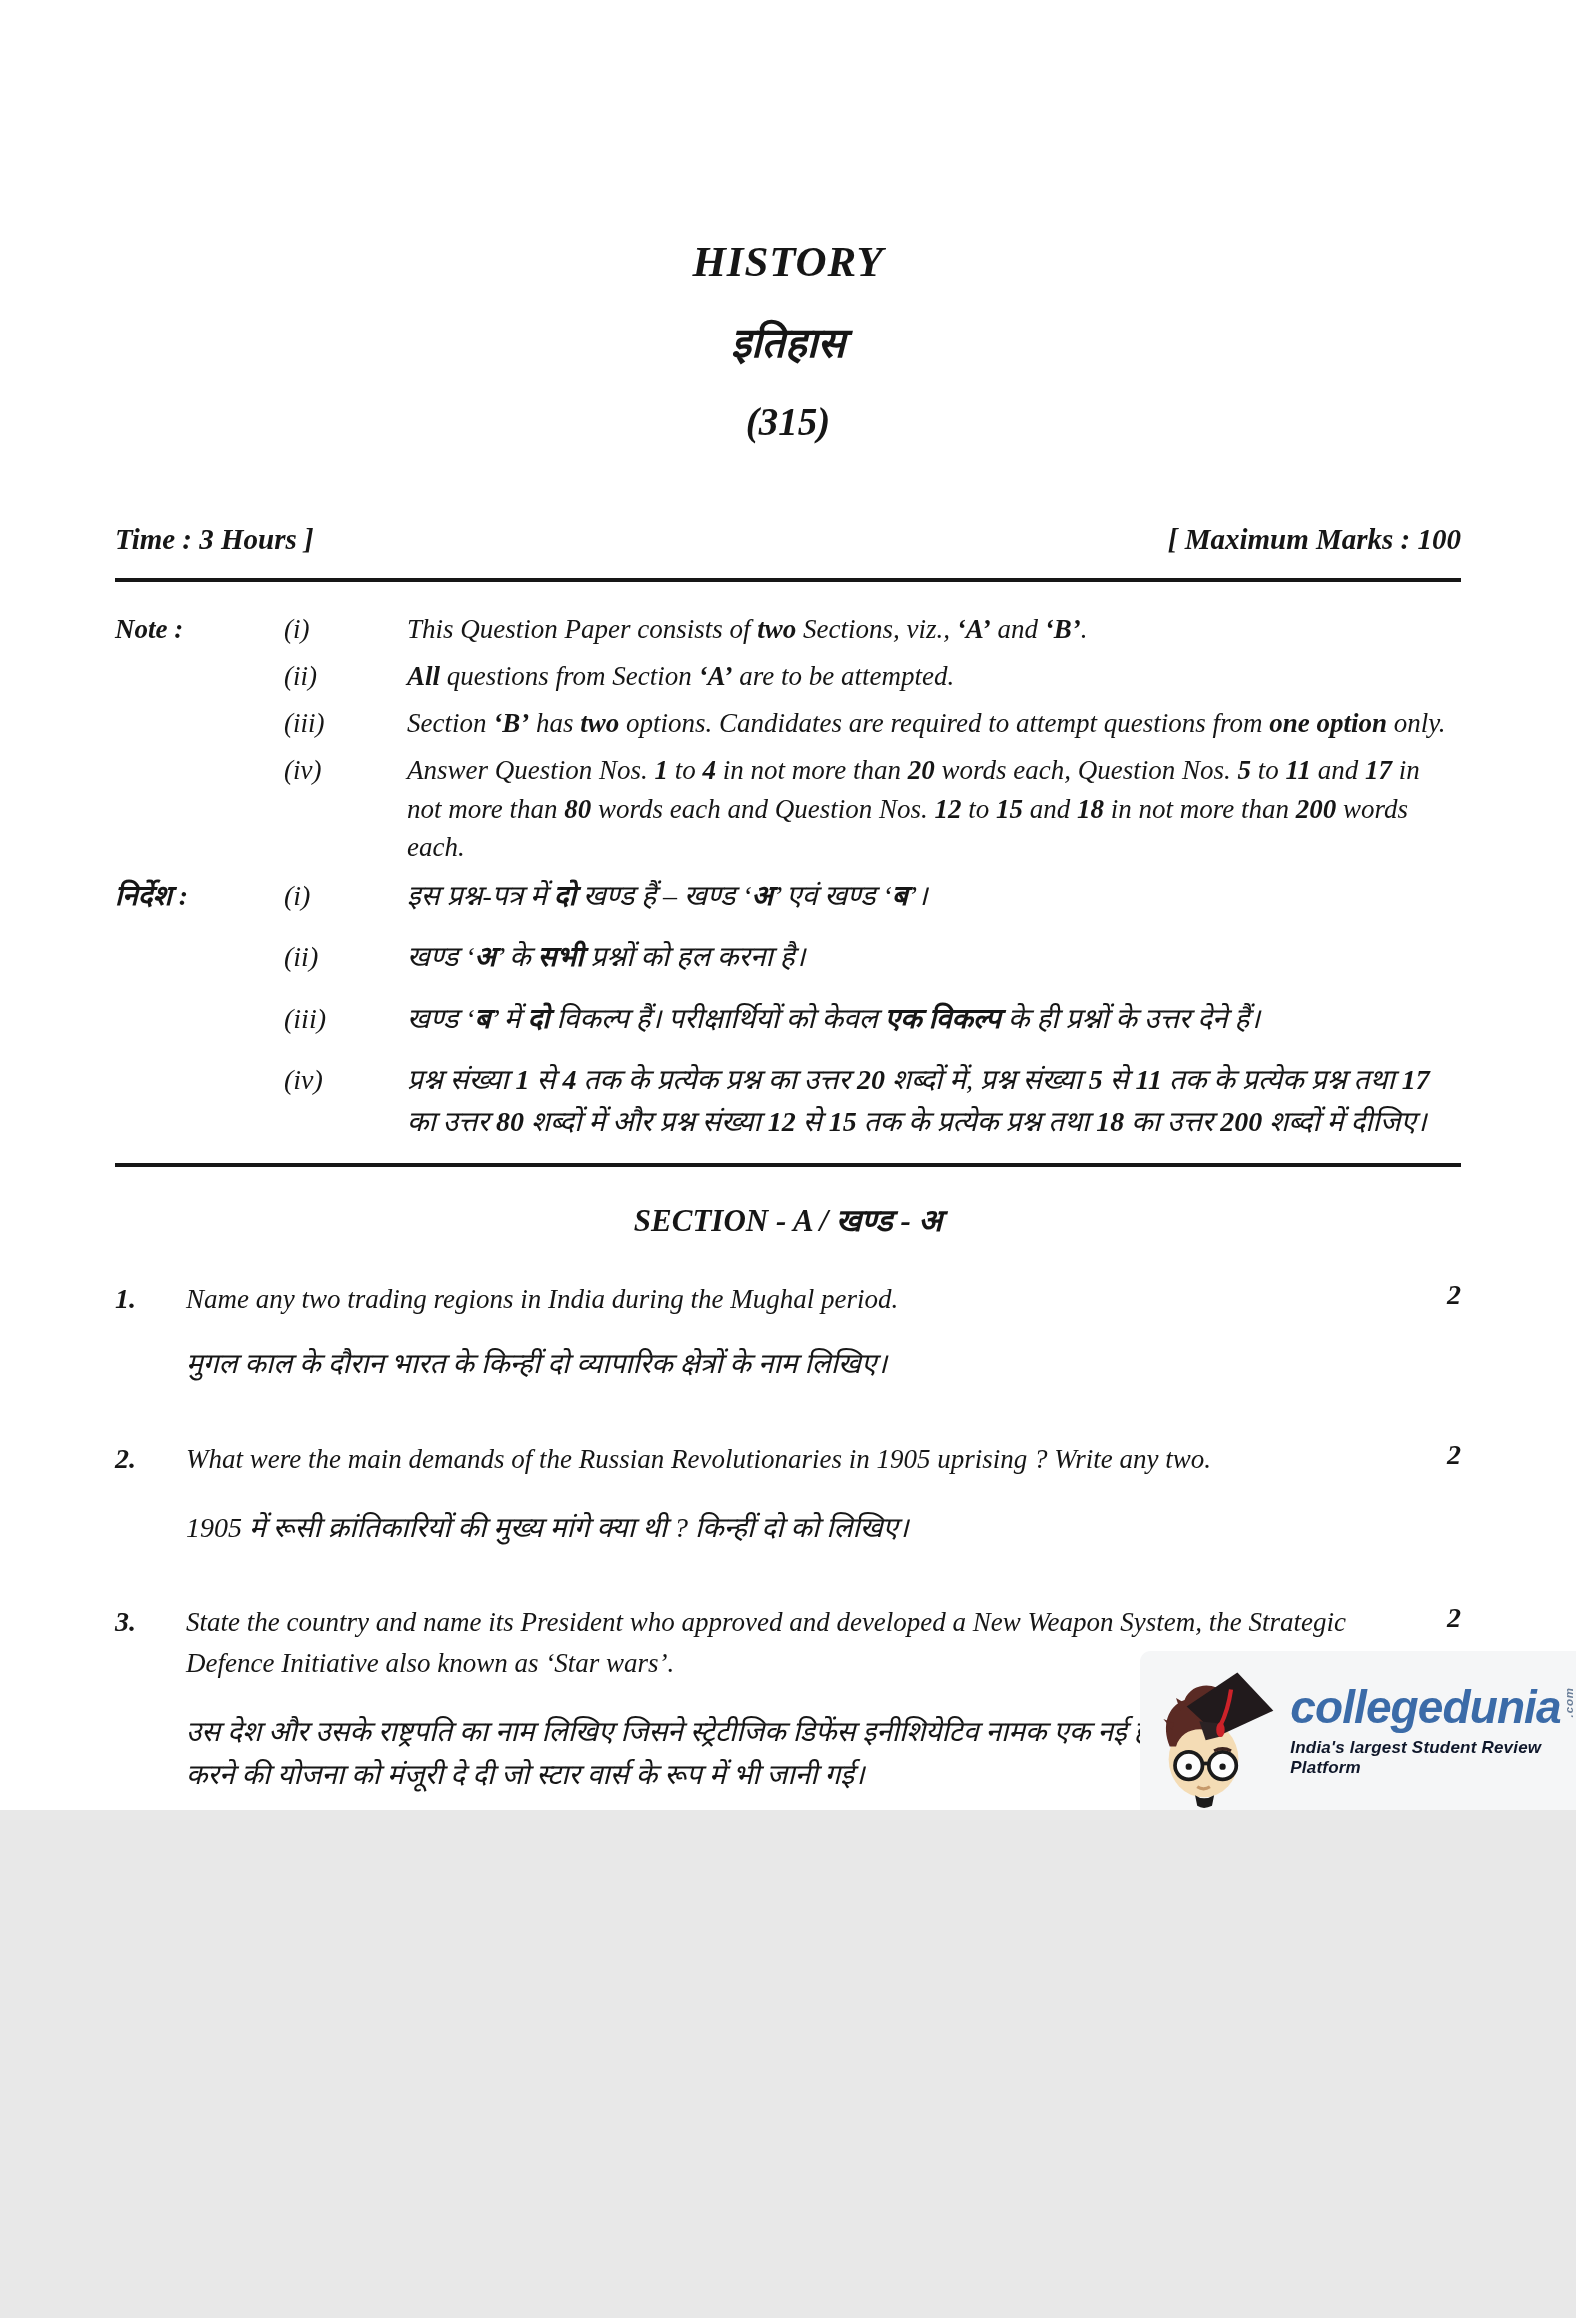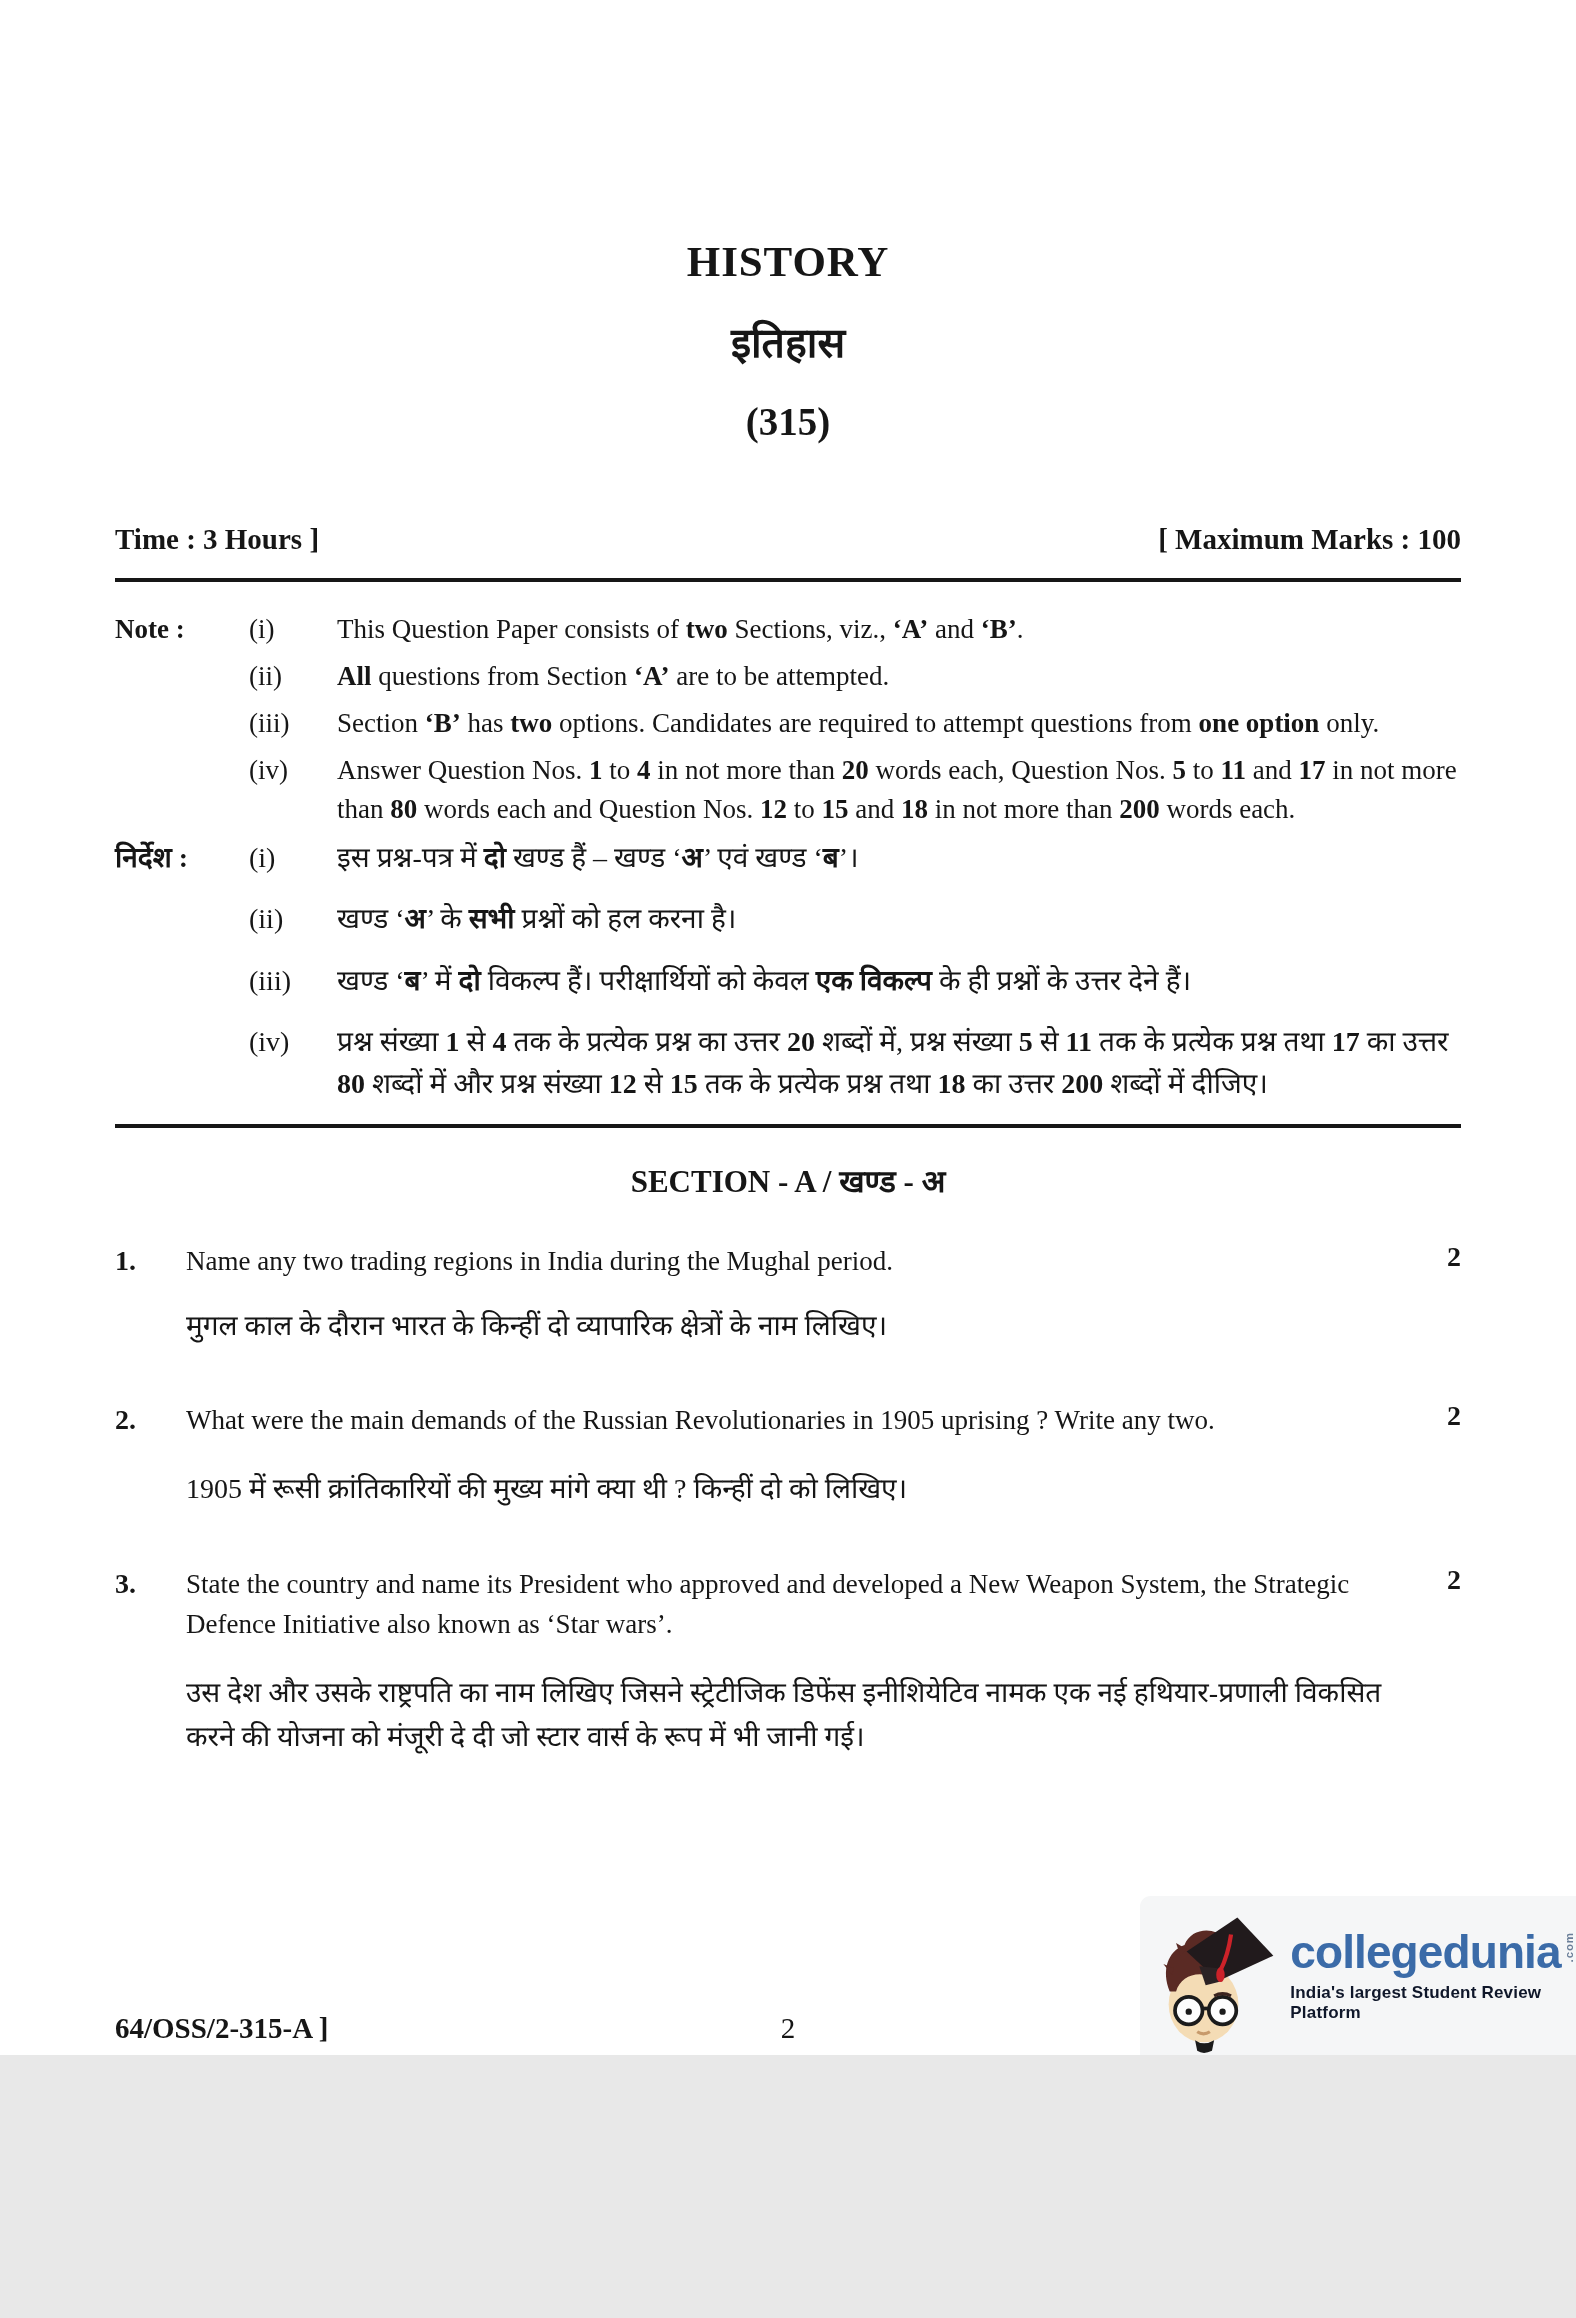--- a/index.html
+++ b/index.html
@@ -1,40 +1,41 @@
 <!DOCTYPE html>
 <html style="font-size:14px"><head>
 <meta charset="utf-8">
 <style>
   html,body { margin:0; padding:0; background:#e8e8e8; }
   .sheet {
     position:relative;
-    width:1576px; height:2055px;
+    width:1576px; height:1810px;
     margin:0 auto;
     background:#ffffff;
     color:#161616;
     font-family:"Liberation Serif","DejaVu Serif",serif;
     overflow:hidden;
+    font-style:italic;
   }
   .inner { padding:240px 115px 0 115px; }
 
   
   .title-block { text-align:center; }
   .title-en { font-size:43px; font-weight:bold; letter-spacing:0.9px; line-height:1; margin:0 0 37px 0; }
   .title-hi { font-size:41px; font-weight:bold; line-height:1.15; margin:16px 0 35px 0; }
   .title-code { font-size:39px; font-weight:bold; line-height:1; margin:0 0 81px 0; }
 
   
   .meta-row { display:flex; justify-content:space-between; font-size:29px; font-weight:bold; line-height:1.2; margin-bottom:21px; }
 
   .rule { border:none; border-top:4.4px solid #161616; margin:7px 0 28px 0; }
   .rule-2 { border:none; border-top:4.4px solid #161616; margin:16px 0 35px 0; }
 
   
-  .note-item { display:flex; font-size:27px; line-height:1.42; margin-bottom:8.8px; }
+  .note-item { display:flex; font-size:27px; line-height:1.42; margin-bottom:8.8px;gap:35px; }
   .note-label { width:134px; flex:none; font-weight:bold; }
   .note-num { width:88px; flex:none; }
   .note-text { flex:1; }
   .note-hi .note-item { font-size:28px; line-height:1.5; margin-bottom:19.4px; }
   .note-hi { margin-top:8.8px; }
   b { font-weight:bold; }
 
   
   .section-heading { text-align:center; font-size:31px; font-weight:bold; line-height:1.2; margin:0 0 40px 0; }
 

